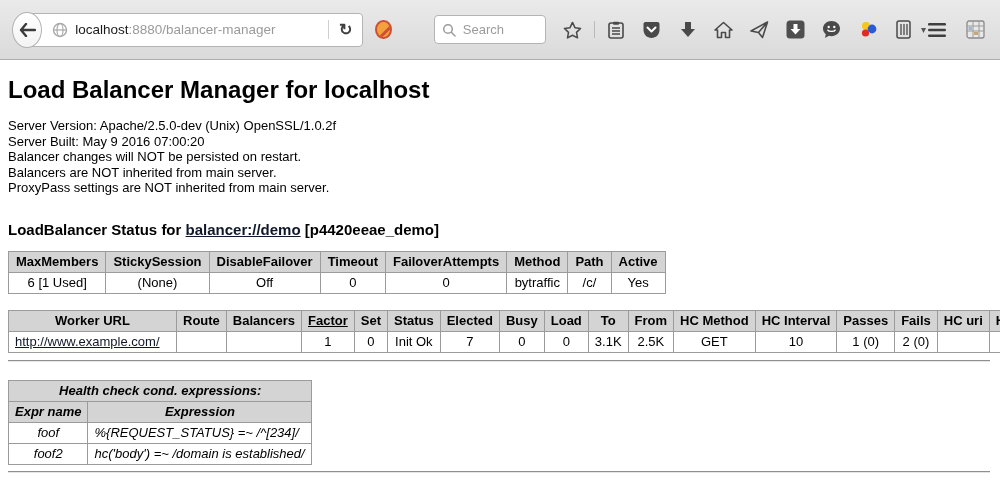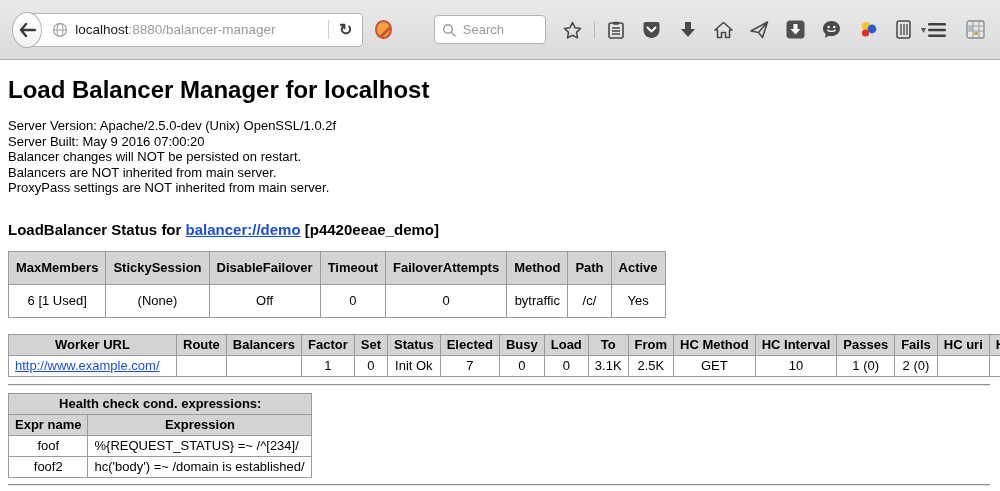--- a/index.html
+++ b/index.html
@@ -81,39 +81,39 @@
   .tool { display:flex; align-items:center; justify-content:center; width:22px; height:22px; }
   .tool-sep { width:1px; height:17px; background:#b9b9b9; margin:0 -4px; }
   .caret { font-size:10px; color:#555; margin-left:-8px; }
   .menu-group { display:flex; align-items:center; gap:16px; margin-left:auto; padding-right:2px; }
 
   
   .content { background:#fff; padding:10px 8px 0 8px; flex:1; }
   h1.page-title { font-size:24px; margin:6px 0 14px 0; font-weight:bold; }
   .info { font-size:13px; line-height:15.6px; }
   .lb-heading { font-size:15px; font-weight:bold; margin:25px 0 13px 0; }
-  a.vlink { color:#1d4ed8; text-decoration:underline; font-weight:inherit;margin-top:32px; }
+  a.vlink { color:#0f172a; text-decoration:underline; font-weight:inherit;margin-top:32px; }
   table { border-collapse:collapse; font-size:13px; }
-  th, td { border:1px solid #9b9b9b; padding:8px 7px; text-align:center; white-space:nowrap; line-height:16px; }
+  th, td { border:1px solid #9b9b9b; padding:2px 7px; text-align:center; white-space:nowrap; line-height:16px; }
   th { background:#d4d4d4; font-weight:bold; }
   td.left, th.span-title { text-align:center; }
   td.left { text-align:left; }
   .tbl-balancer { margin-bottom:16px; }
   .tbl-worker td, .tbl-worker th { padding:2px 6px; }
   .tbl-worker { margin-bottom:7px; }
-  .tbl-health { margin-top:7px; margin-bottom:6px; }
+  .tbl-health { margin-top:18px; margin-bottom:6px;font-style:italic; }
   .tbl-health td, .tbl-health th { padding:2px 6px; }
   hr.rule {
     border:none; height:2px; background:#aeaeae;
     border-top:1px solid #8f8f8f; border-bottom:1px solid #e6e6e6;
     margin:6px 2px 0 0;
   }
   
   .w-url { min-width:168px; }
-  .w-route{ min-width:40px; } .w-redir{ min-width:66px; } .w-factor{ min-width:44px; }
+  .w-route{ min-width:40px; } .w-redir{ min-width:66px; } .w-factor{ min-width:44px;text-decoration:underline; }
   .w-set{ min-width:26px; } .w-status{ min-width:48px; } .w-elected{ min-width:48px; }
   .w-busy{ min-width:30px; } .w-load{ min-width:32px; } .w-to{ min-width:32px; }
   .w-from{ min-width:36px; } .w-hcm{ min-width:62px; } .w-hci{ min-width:68px; }
   .w-pass{ min-width:44px; } .w-fail{ min-width:34px; } .w-hcu{ min-width:42px; } .w-hce{ min-width:50px; }
   .b-max{min-width:86px;} .b-sticky{min-width:96px;} .b-disable{min-width:102px;}
   .b-timeout{min-width:54px;} .b-fattempts{min-width:114px;} .b-method{min-width:56px;}
   .b-path{min-width:30px;} .b-active{min-width:42px;}
   .h-name{min-width:76px;} .h-expr{min-width:224px;}
   svg { display:block; }
 </style>

